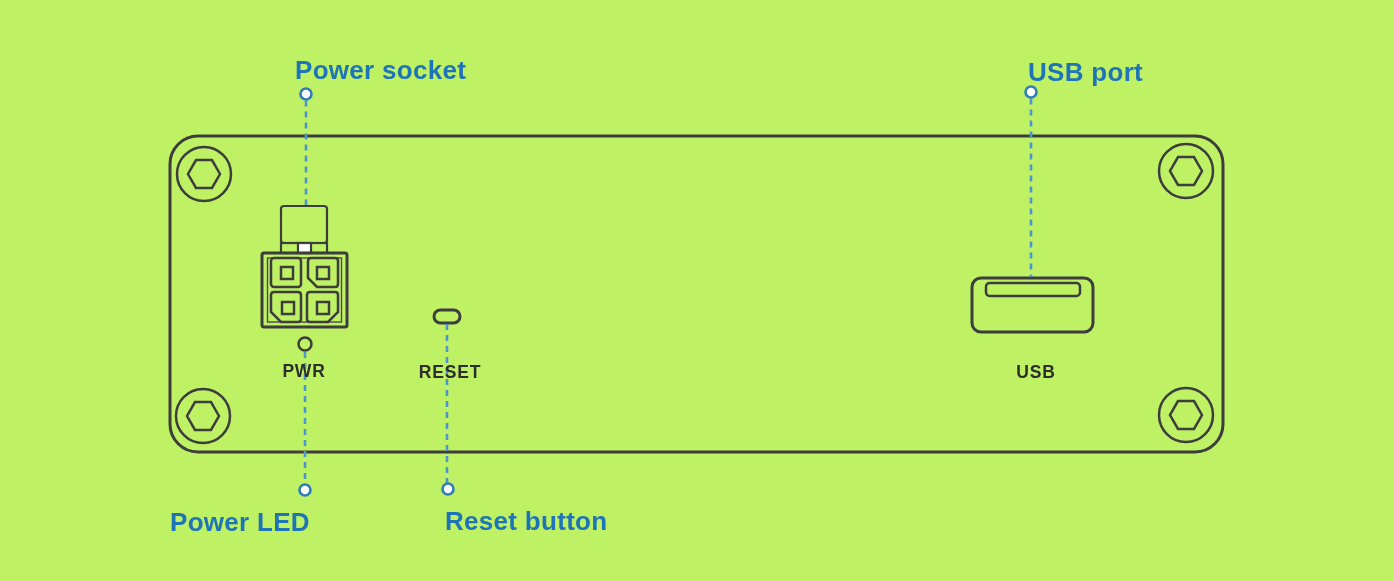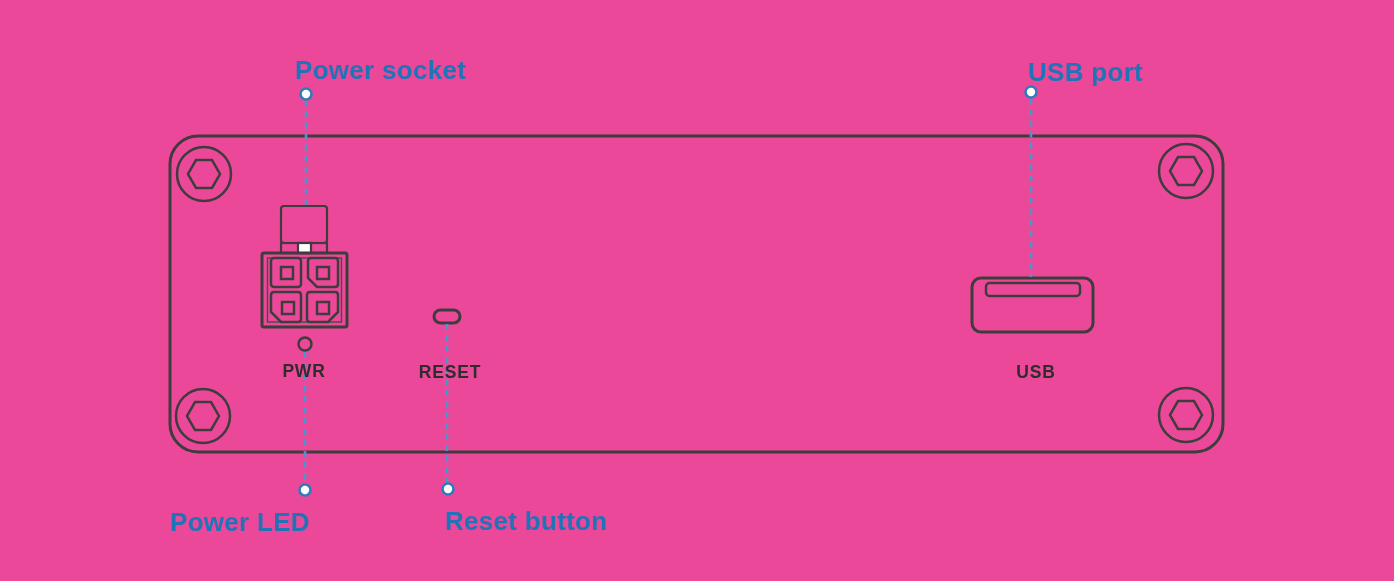--- a/index.html
+++ b/index.html
@@ -1,20 +1,20 @@
 <!DOCTYPE html>
 <html><head>
 <meta charset="utf-8">
 <style>
   html, body { margin: 0; padding: 0; background: #ffffff; }
   .stage {
     position: relative;
     width: 1394px;
     height: 581px;
-    background: #ec4899;
+    background: #bef264;
     overflow: hidden;
     font-family: "Liberation Sans", sans-serif;
   }
   svg { display: block; }
 
   
   .s3   { fill: none; stroke: #3d3d3d; stroke-width: 3; }
   .s25  { fill: none; stroke: #3d3d3d; stroke-width: 2.5; }
   .s2   { fill: none; stroke: #3d3d3d; stroke-width: 2.2; }
   .s15  { fill: none; stroke: #4a4a4a; stroke-width: 1.4; }

